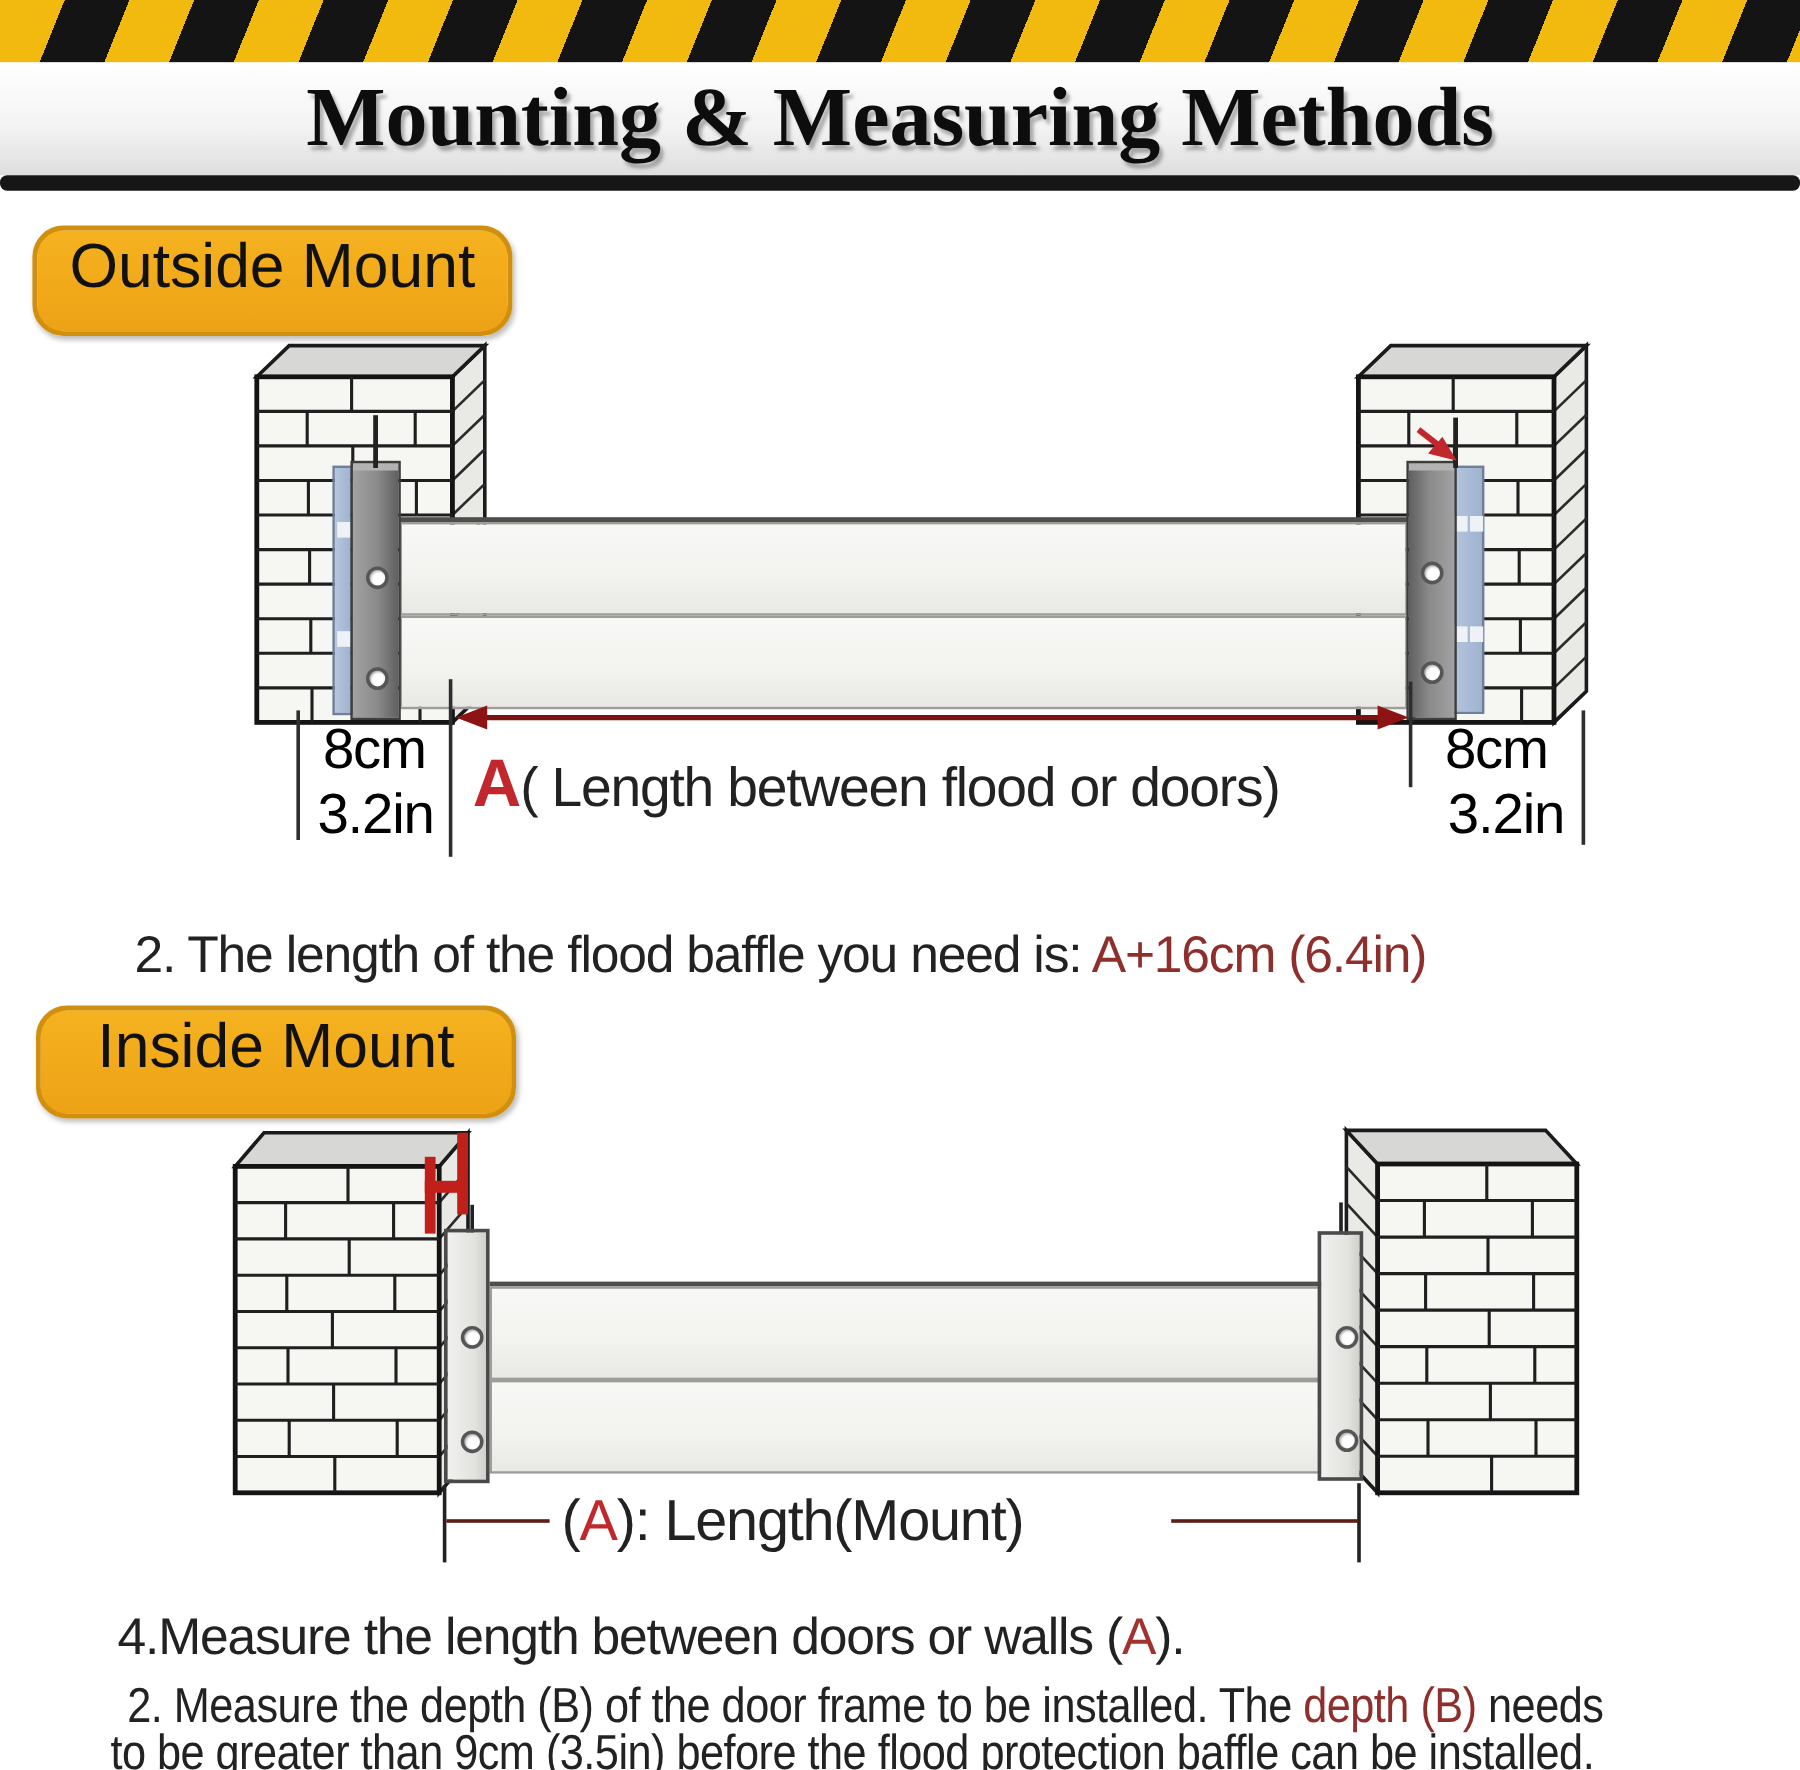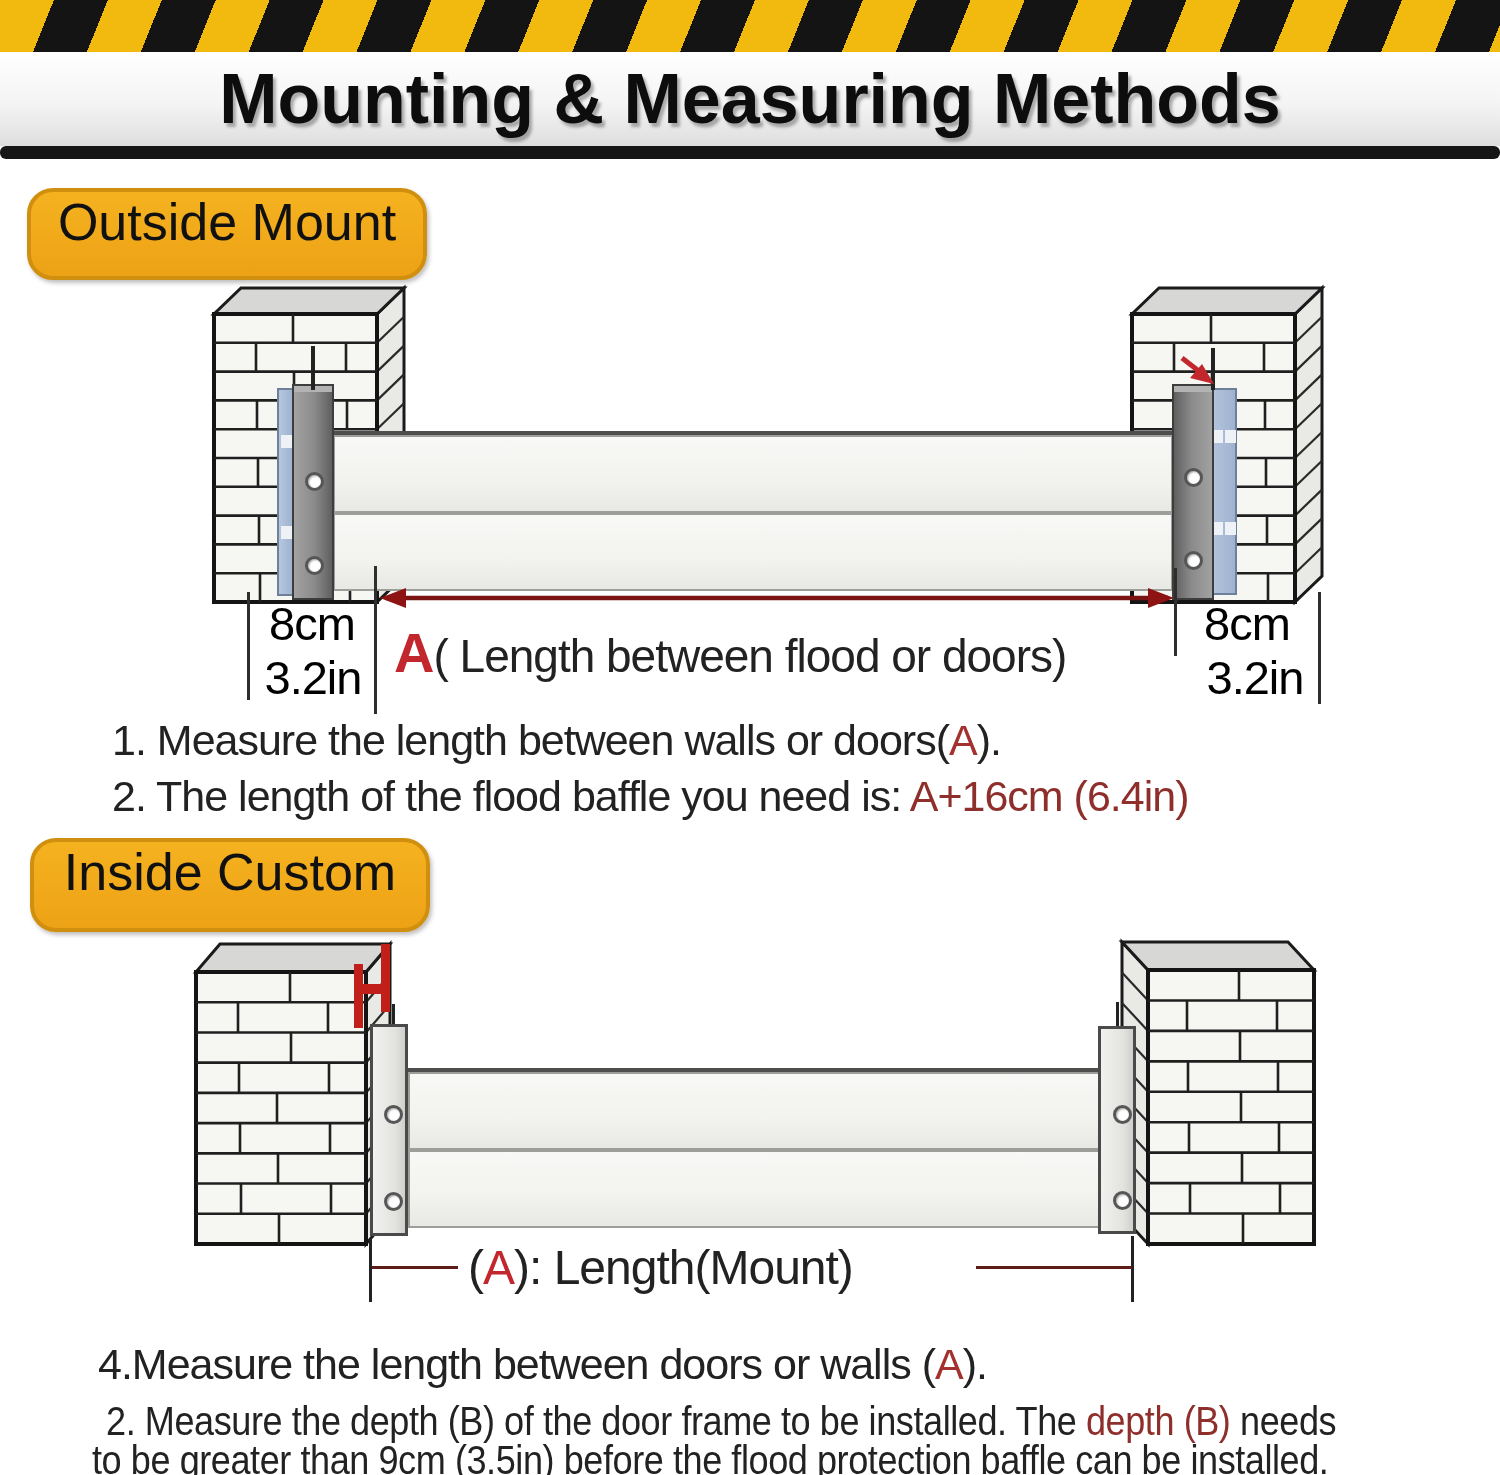--- a/index.html
+++ b/index.html
@@ -8,21 +8,21 @@
     font-family:"Liberation Sans", sans-serif;color:#1c1c1c;
   }
   
   .stripes{
     position:absolute;left:0;top:0;width:1500px;height:52px;
     background:repeating-linear-gradient(112deg,#f2b90f 0 50px,#141414 50px 100px);
   }
   .title-band{
     position:absolute;left:0;top:52px;width:1500px;height:94px;
     background:linear-gradient(180deg,#ffffff 0%,#f4f4f4 55%,#dedede 100%);
-    display:flex;align-items:center;justify-content:center;
+    display:flex;align-items:center;justify-content:center;font-family:Liberation Serif, serif;
   }
   .title{
     font-size:70px;font-weight:bold;letter-spacing:0px;color:#0d0d0d;white-space:nowrap;
     text-shadow:3px 4px 3px rgba(110,110,110,.55);
   }
   .title-underbar{position:absolute;left:0;top:146px;width:1500px;height:13px;background:#161616;border-radius:6px;}
   
   .badge{
     position:absolute;background:linear-gradient(180deg,#f5b21f,#eda216);
     border:4px solid #d18f10;border-radius:26px;display:flex;align-items:flex-start;justify-content:center;
@@ -210,29 +210,26 @@
 
   <div class="meas-text" style="left:252px;top:596px;width:120px">8cm</div>
   <div class="meas-text" style="left:247px;top:650px;width:132px">3.2in</div>
   <div class="meas-text" style="left:1182px;top:596px;width:130px">8cm</div>
   <div class="meas-text" style="left:1188px;top:650px;width:134px">3.2in</div>
 
   <div class="a-label" style="left:394px;top:620px">
     <span class="bigA">A</span><span>( Length between flood or doors)</span>
   </div>
 
-  <div class="step" style="left:112px;top:716px">
-    <span>1. Measure the length between walls or doors(</span><span class="redA">A</span><span>).</span>
-  </div>
   <div class="step" style="left:112px;top:772px">
     <span>2. The length of the flood baffle you need is: </span><span class="redpart">A+16cm (6.4in)</span>
   </div>
 
   <div class="badge badge-inside">
-    <span>Inside Custom</span>
+    <span>Inside Mount</span>
   </div>
 
   <svg id="ip-left" class="pillar" style="left:192px;top:938px" width="202" height="314">
       <polygon points="174,34 198,6 198,278 174,306" fill="#e9e9e6" stroke="#1b1b1b" stroke-width="3"></polygon>
       <line x1="174" y1="64.22222222222223" x2="198" y2="36.22222222222223" stroke="#2a2a2a" stroke-width="2.2"></line>
       <line x1="174" y1="94.44444444444444" x2="198" y2="66.44444444444444" stroke="#2a2a2a" stroke-width="2.2"></line>
       <line x1="174" y1="124.66666666666666" x2="198" y2="96.66666666666666" stroke="#2a2a2a" stroke-width="2.2"></line>
       <line x1="174" y1="154.88888888888889" x2="198" y2="126.88888888888889" stroke="#2a2a2a" stroke-width="2.2"></line>
       <line x1="174" y1="185.11111111111111" x2="198" y2="157.11111111111111" stroke="#2a2a2a" stroke-width="2.2"></line>
       <line x1="174" y1="215.33333333333331" x2="198" y2="187.33333333333331" stroke="#2a2a2a" stroke-width="2.2"></line>

